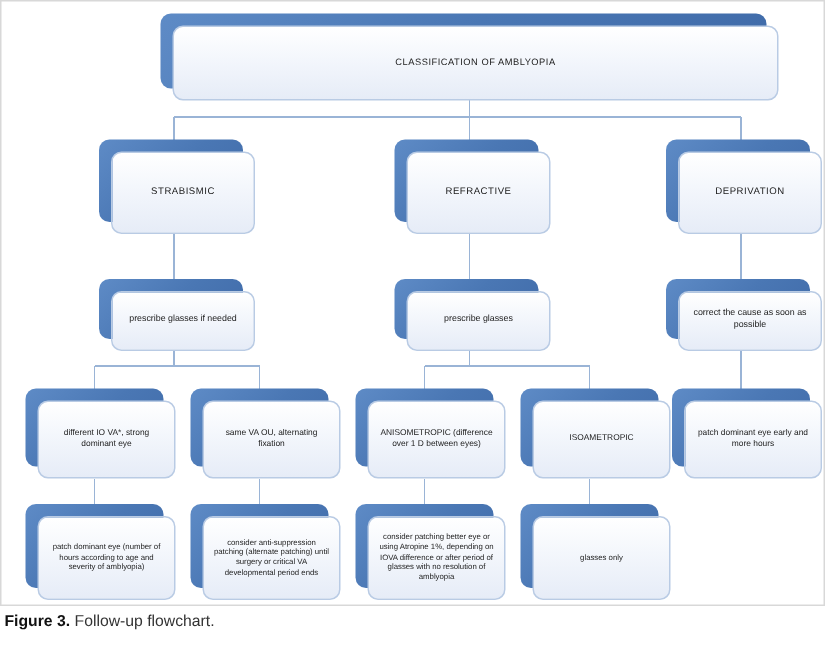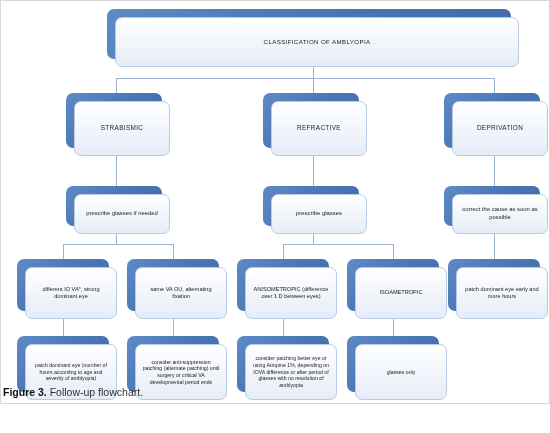--- a/index.html
+++ b/index.html
@@ -68,21 +68,21 @@
   .lvl0 .face { font-size: 6.2px; letter-spacing: .35px; }
   .lvl1 .face { font-size: 6.4px; letter-spacing: .35px; }
   .lvl2 .face { font-size: 5.9px; }
   .lvl3 .face { font-size: 5.6px; }
   .lvl4 .face { font-size: 5.2px; }
 
   
   #caption {
     position: absolute;
     left: 3px;
-    top: 386px;
+    top: 408px;
     width: 544px;
     font-size: 10.5px;
     color: #222222;
     line-height: 1.3;
   }
   #caption .cap-label { font-weight: bold; color: #111111; }
   #caption .cap-text { font-weight: normal; color: #333333; }
 </style>
 </head>
 <body>

